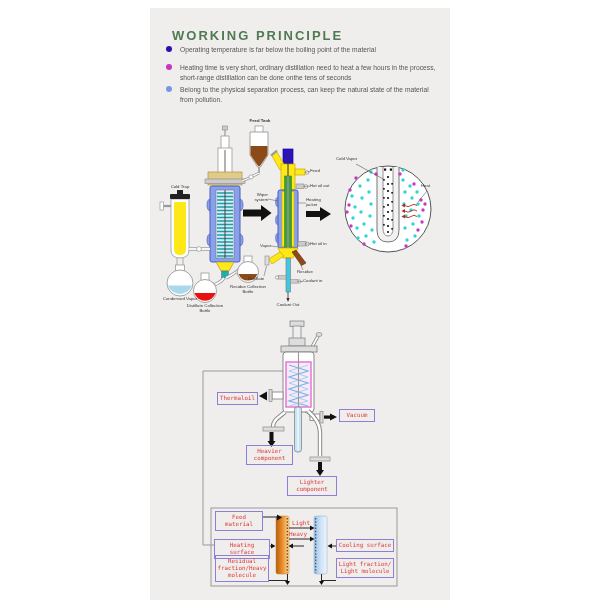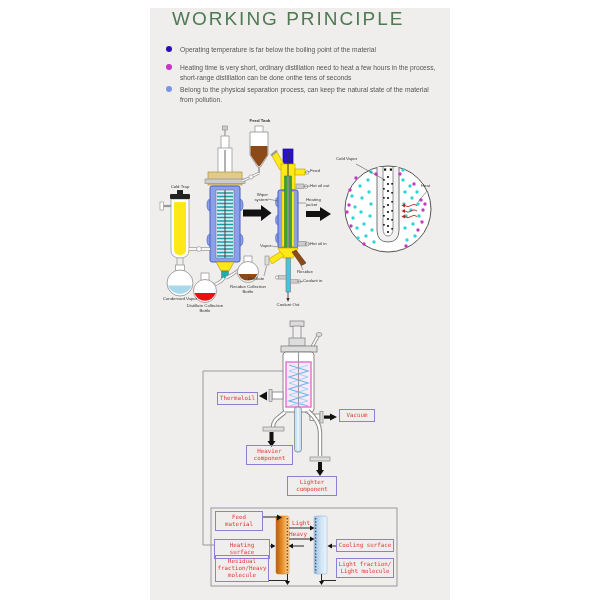--- a/index.html
+++ b/index.html
@@ -1,19 +1,19 @@
 <!DOCTYPE html>
 <html><head>
 <meta charset="utf-8">
 <style>
   html,body{margin:0;padding:0;}
   .page{position:relative;width:600px;height:600px;background:#ffffff;overflow:hidden;
         font-family:"Liberation Sans",sans-serif;}
   .panel-bg{position:absolute;left:150px;top:8px;width:300px;height:592px;background:#efeeec;}
-  .title{position:absolute;left:172px;top:8px;margin:0;font-size:19px;font-weight:400;
+  .title{position:absolute;left:172px;top:28px;margin:0;font-size:13px;font-weight:700;
          letter-spacing:2px;color:#4f7a52;}
   .bullet{position:absolute;left:166px;width:272px;display:flex;align-items:flex-start;}
   .dot{width:6px;height:6px;border-radius:50%;flex:0 0 6px;margin-top:1px;}
   .d1{background:#2b0faf;} .d2{background:#c734c7;} .d3{background:#7b96e8;}
   .btxt{margin-left:8px;font-size:6.7px;line-height:1.45;color:#555;}
   svg{position:absolute;left:0;top:0;}
   .sl{position:absolute;font-size:4.3px;line-height:1.15;color:#333;text-align:center;}
   .sl-b{font-weight:700;}
   .rbox{position:absolute;border:1px solid #8f7fd4;color:#e03a3a;
         font-family:"DejaVu Sans Mono",monospace;font-size:5.8px;line-height:1.2;

